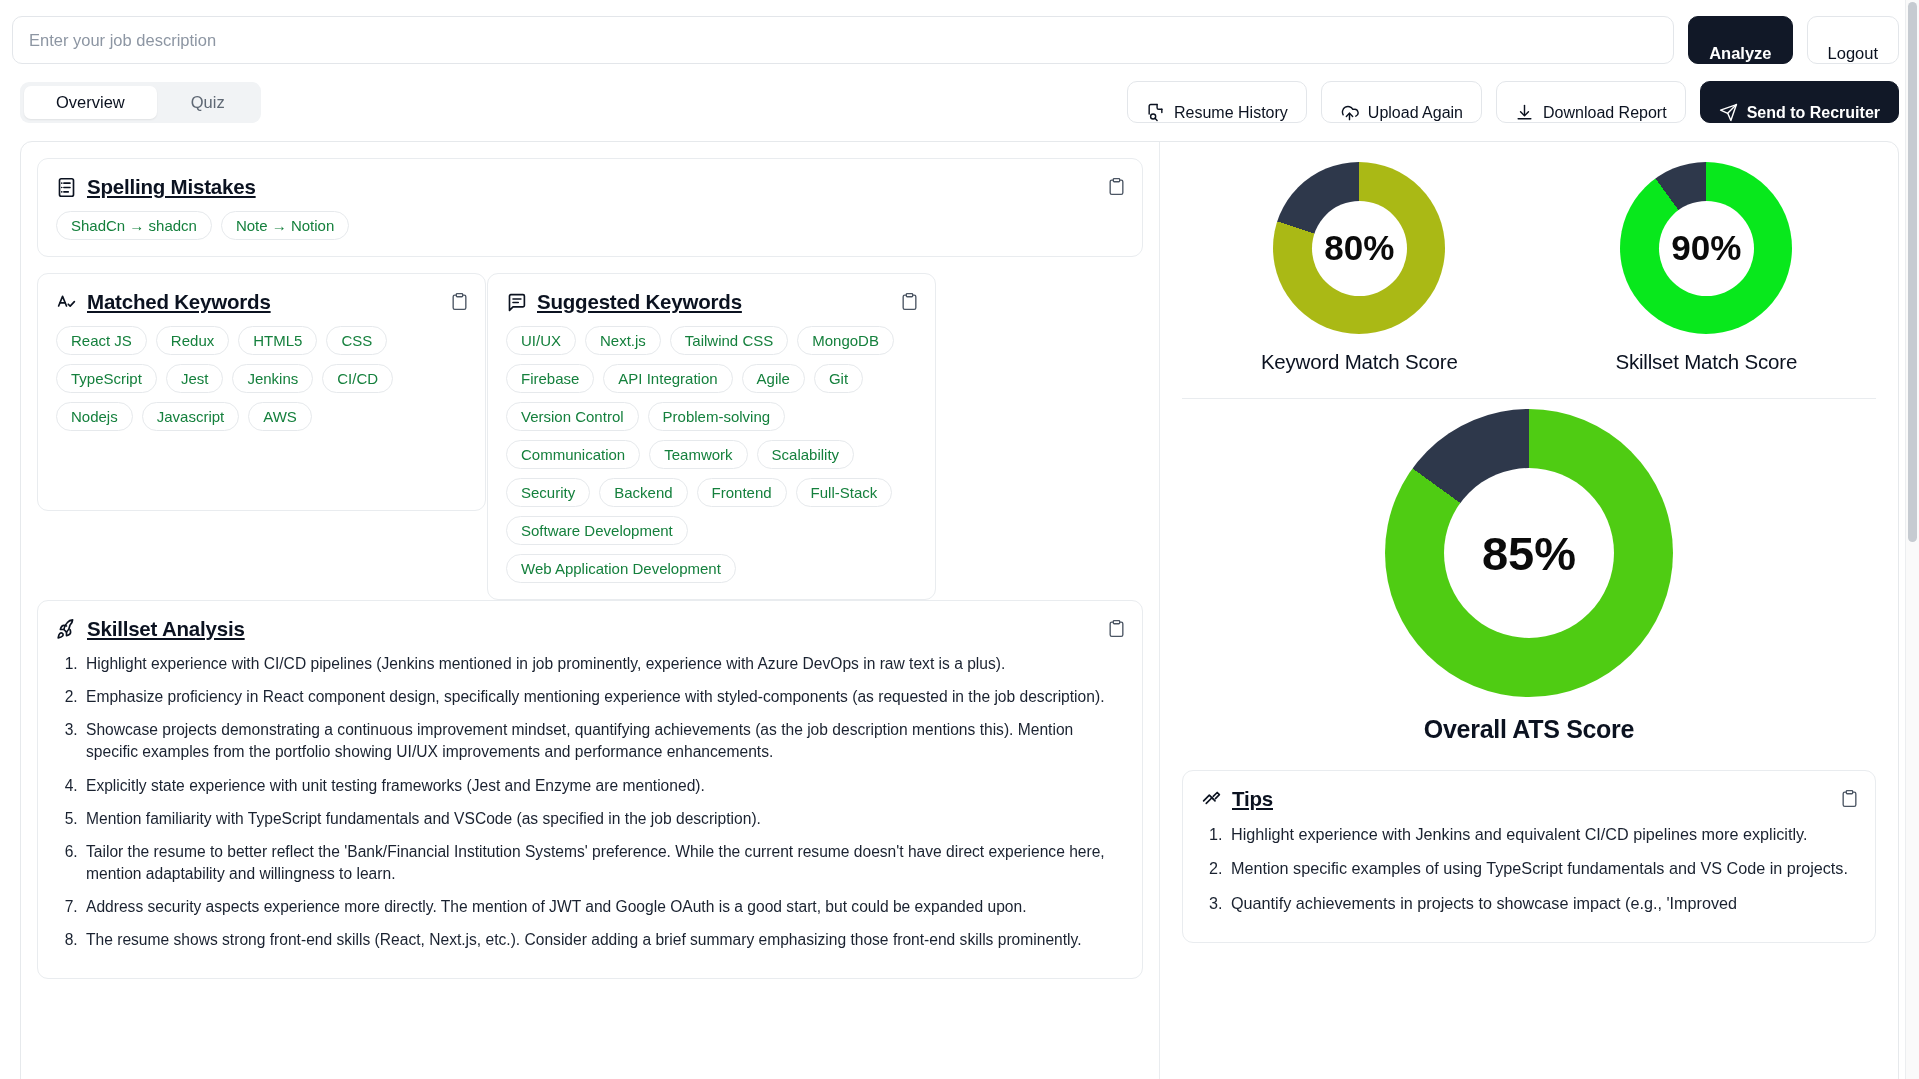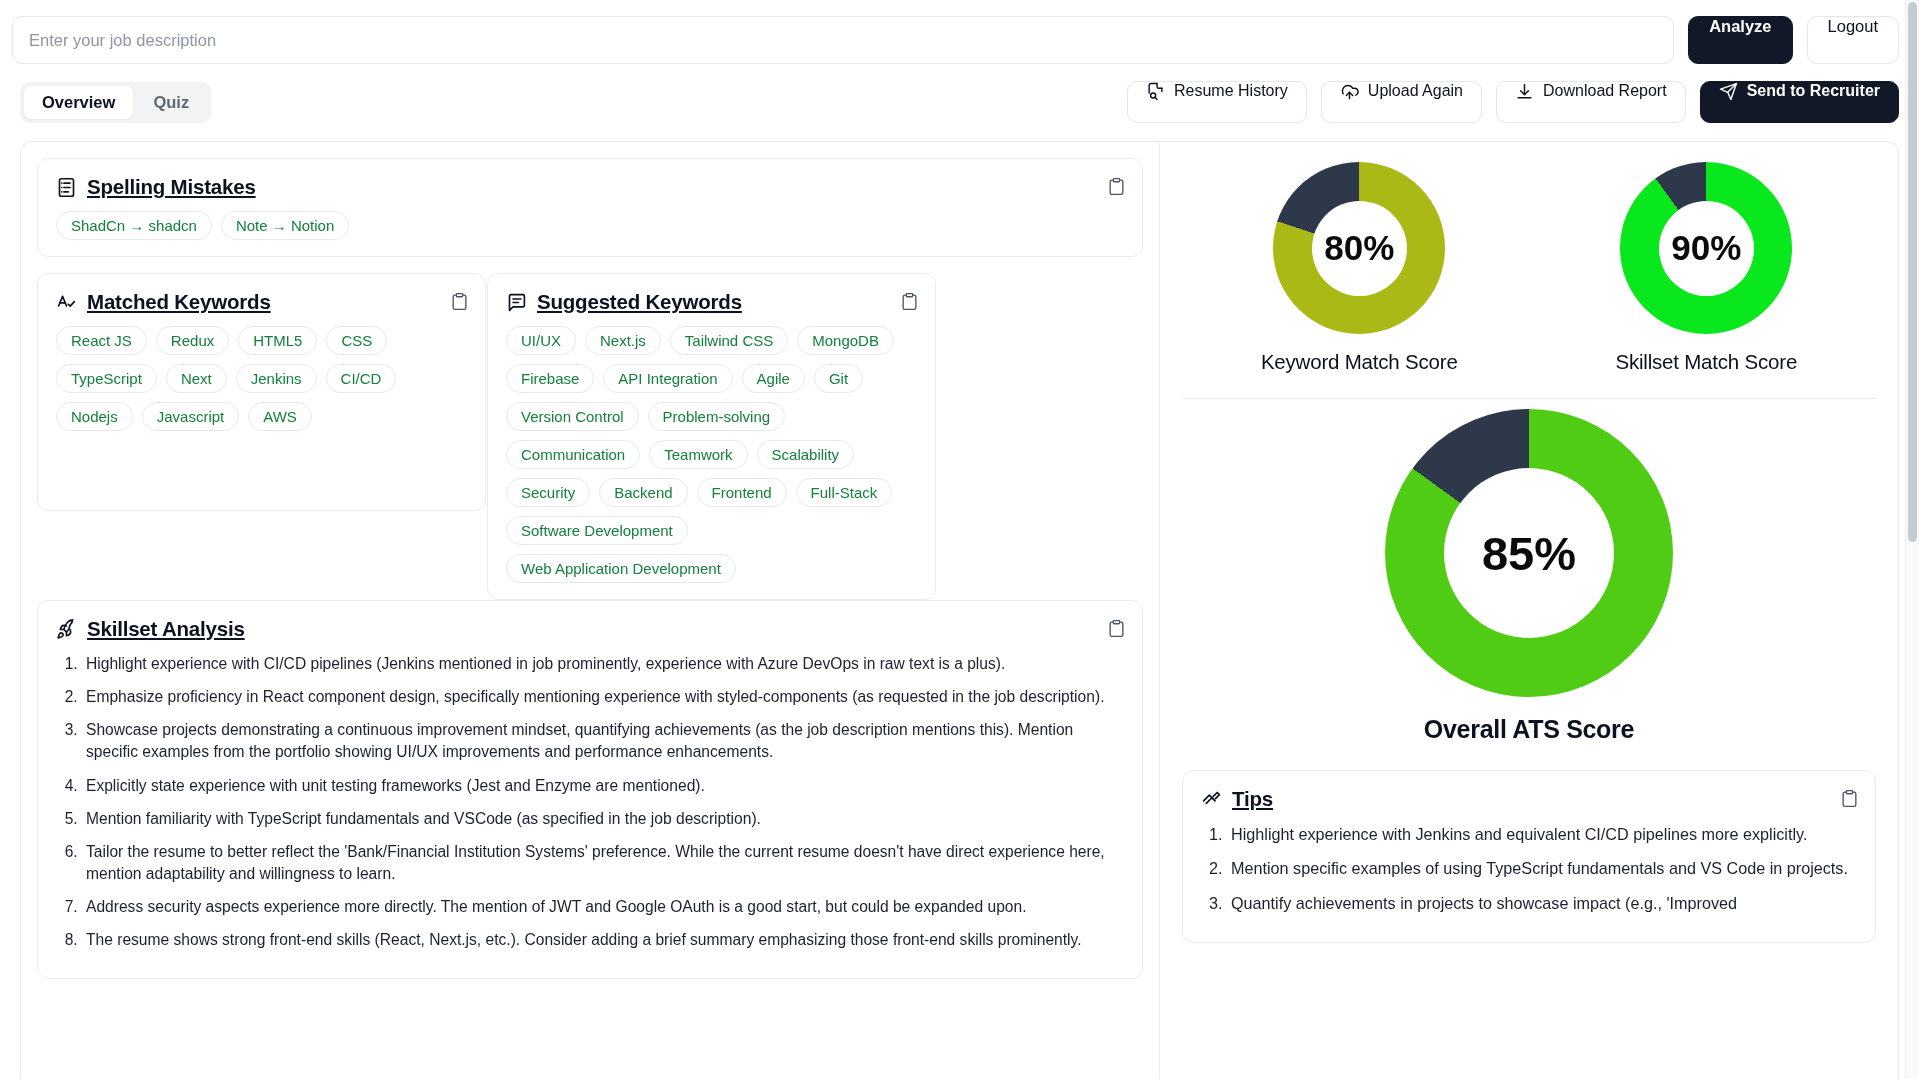--- a/index.html
+++ b/index.html
@@ -33,21 +33,21 @@
   .jd-input::placeholder { color: #8d96a3; }
   .btn {
     height: 48px;
     border-radius: 10px;
     border: 1px solid #e3e6ea;
     background: #fff;
     font-size: 16.5px;
     font-family: "Liberation Sans", sans-serif;
     color: #0b1220;
     padding: 0 20px;
-    display: inline-flex; align-items: flex-start; justify-content: center; gap: 9px;
+    display: inline-flex; align-items: flex-end; justify-content: center; gap: 9px;
     cursor: pointer;
     white-space: nowrap;
   }
   .btn.dark {
     background: #111827; color: #ffffff; border-color: #111827;
     font-weight: bold;
   }
   .btn.dark svg { stroke: #ffffff; }
 
   
@@ -57,22 +57,22 @@
     gap: 14px;
   }
   .tabs {
     display: inline-flex;
     background: #f1f3f5;
     border-radius: 9px;
     padding: 4px;
     gap: 2px;
   }
   .tab {
-    font-size: 16.5px; font-weight: bold;
-    padding: 7px 18px; border-radius: 7px;
+    font-size: 16.5px; font-weight: normal;
+    padding: 7px 32px; border-radius: 7px;
     color: #5f6874; cursor: pointer;
     font-family: "Liberation Sans", sans-serif;
     border: none; background: transparent; text-align: center;
   }
   .tab.active { background: #ffffff; color: #0b1220; box-shadow: 0 1px 2px rgba(0,0,0,.07); }
   .actionbtns { margin-left: auto; display: flex; gap: 14px; }
   .btn.sm { height: 42px; font-size: 16px; padding: 0 18px; }
 
   
   .shell {
@@ -291,21 +291,21 @@
               </svg>
             </span>
             <span class="card-title">Matched Keywords</span>
           </div>
           <div class="chips">
             <span class="chip">React JS</span>
             <span class="chip">Redux</span>
             <span class="chip">HTML5</span>
             <span class="chip">CSS</span>
             <span class="chip">TypeScript</span>
-            <span class="chip">Next</span>
+            <span class="chip">Jest</span>
             <span class="chip">Jenkins</span>
             <span class="chip">CI/CD</span>
             <span class="chip">Nodejs</span>
             <span class="chip">Javascript</span>
             <span class="chip">AWS</span>
           </div>
         </div>
 
         <div class="card half-b">
           <span class="copy-icon">

